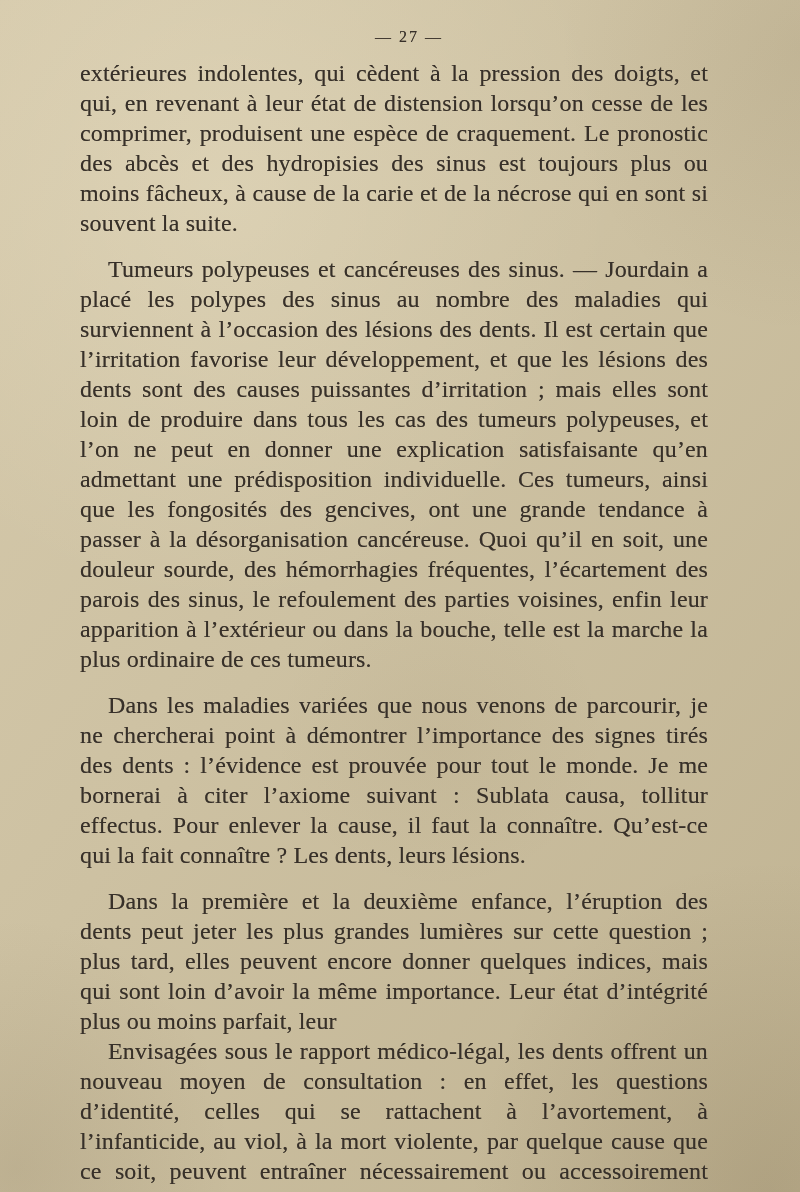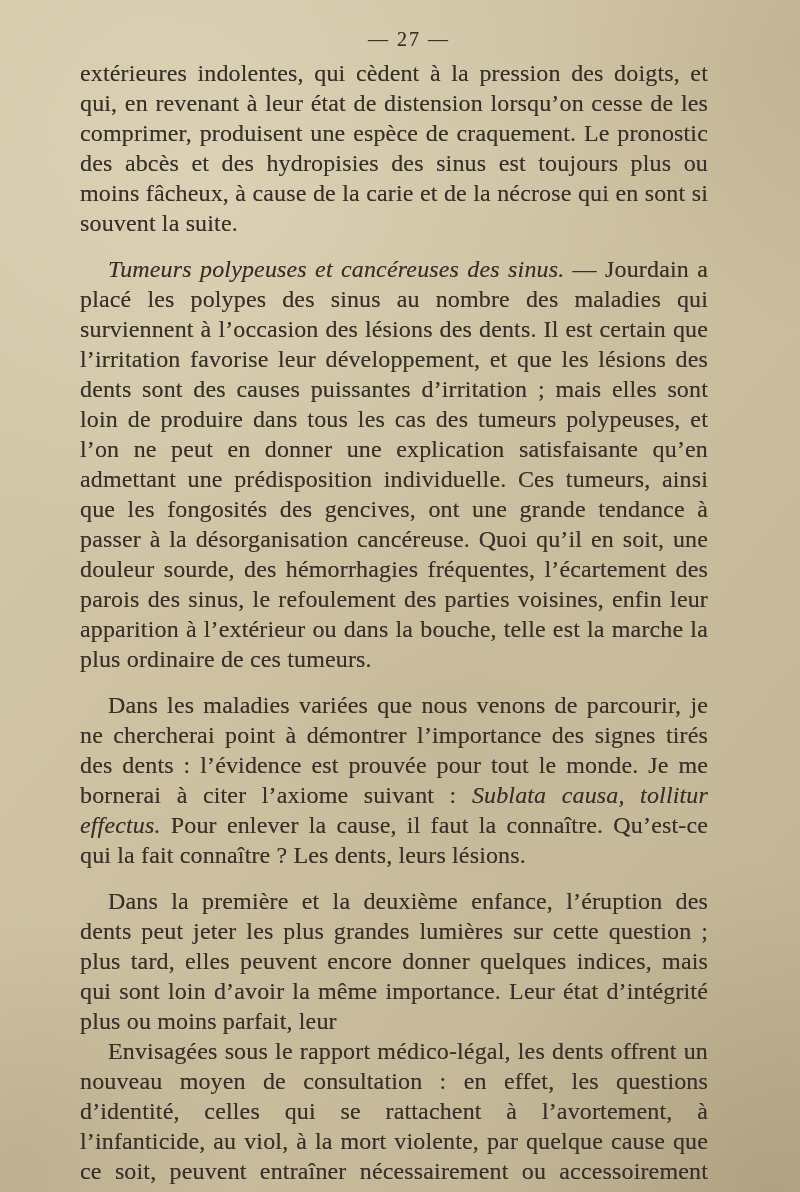--- a/index.html
+++ b/index.html
@@ -24,21 +24,21 @@
       radial-gradient(ellipse 50% 40% at 100% 4%, rgba(96,78,46,0.10), rgba(96,78,46,0) 60%),
       radial-gradient(ellipse 30% 18% at 55% 62%, rgba(110,90,55,0.05), rgba(110,90,55,0) 70%),
       linear-gradient(128deg, var(--paper-light, #d6caac) 0%, var(--paper-base, #cdc1a2) 45%, var(--paper-dark, #c0b392) 100%);
   }
   .page-number {
     position: absolute;
     top: 28px;
     left: 95px;
     width: 628px;
     text-align: center;
-    font-size: 20px;
+    font-size: 16px;
     letter-spacing: 2px;
     color: var(--ink, #373029);
     text-shadow: 0 0 0.6px rgba(55,48,41,0.55);
   }
   .text-block {
     position: absolute;
     top: 58px;
     left: 80px;
     width: 628px;
     color: var(--ink, #373029);
@@ -52,21 +52,20 @@
     margin: 0 0 16px 0;
     text-indent: 28px;
   }
   .para.first {
     text-indent: 0;
   }
   .para.last {
     margin-bottom: 0;
   }
   .italic {
-    font-style: italic;
   }
 </style>
 </head>
 <body>
 
 <div class="page">
 
   <div class="page-number">— 27 —</div>
 
   <div class="text-block">

